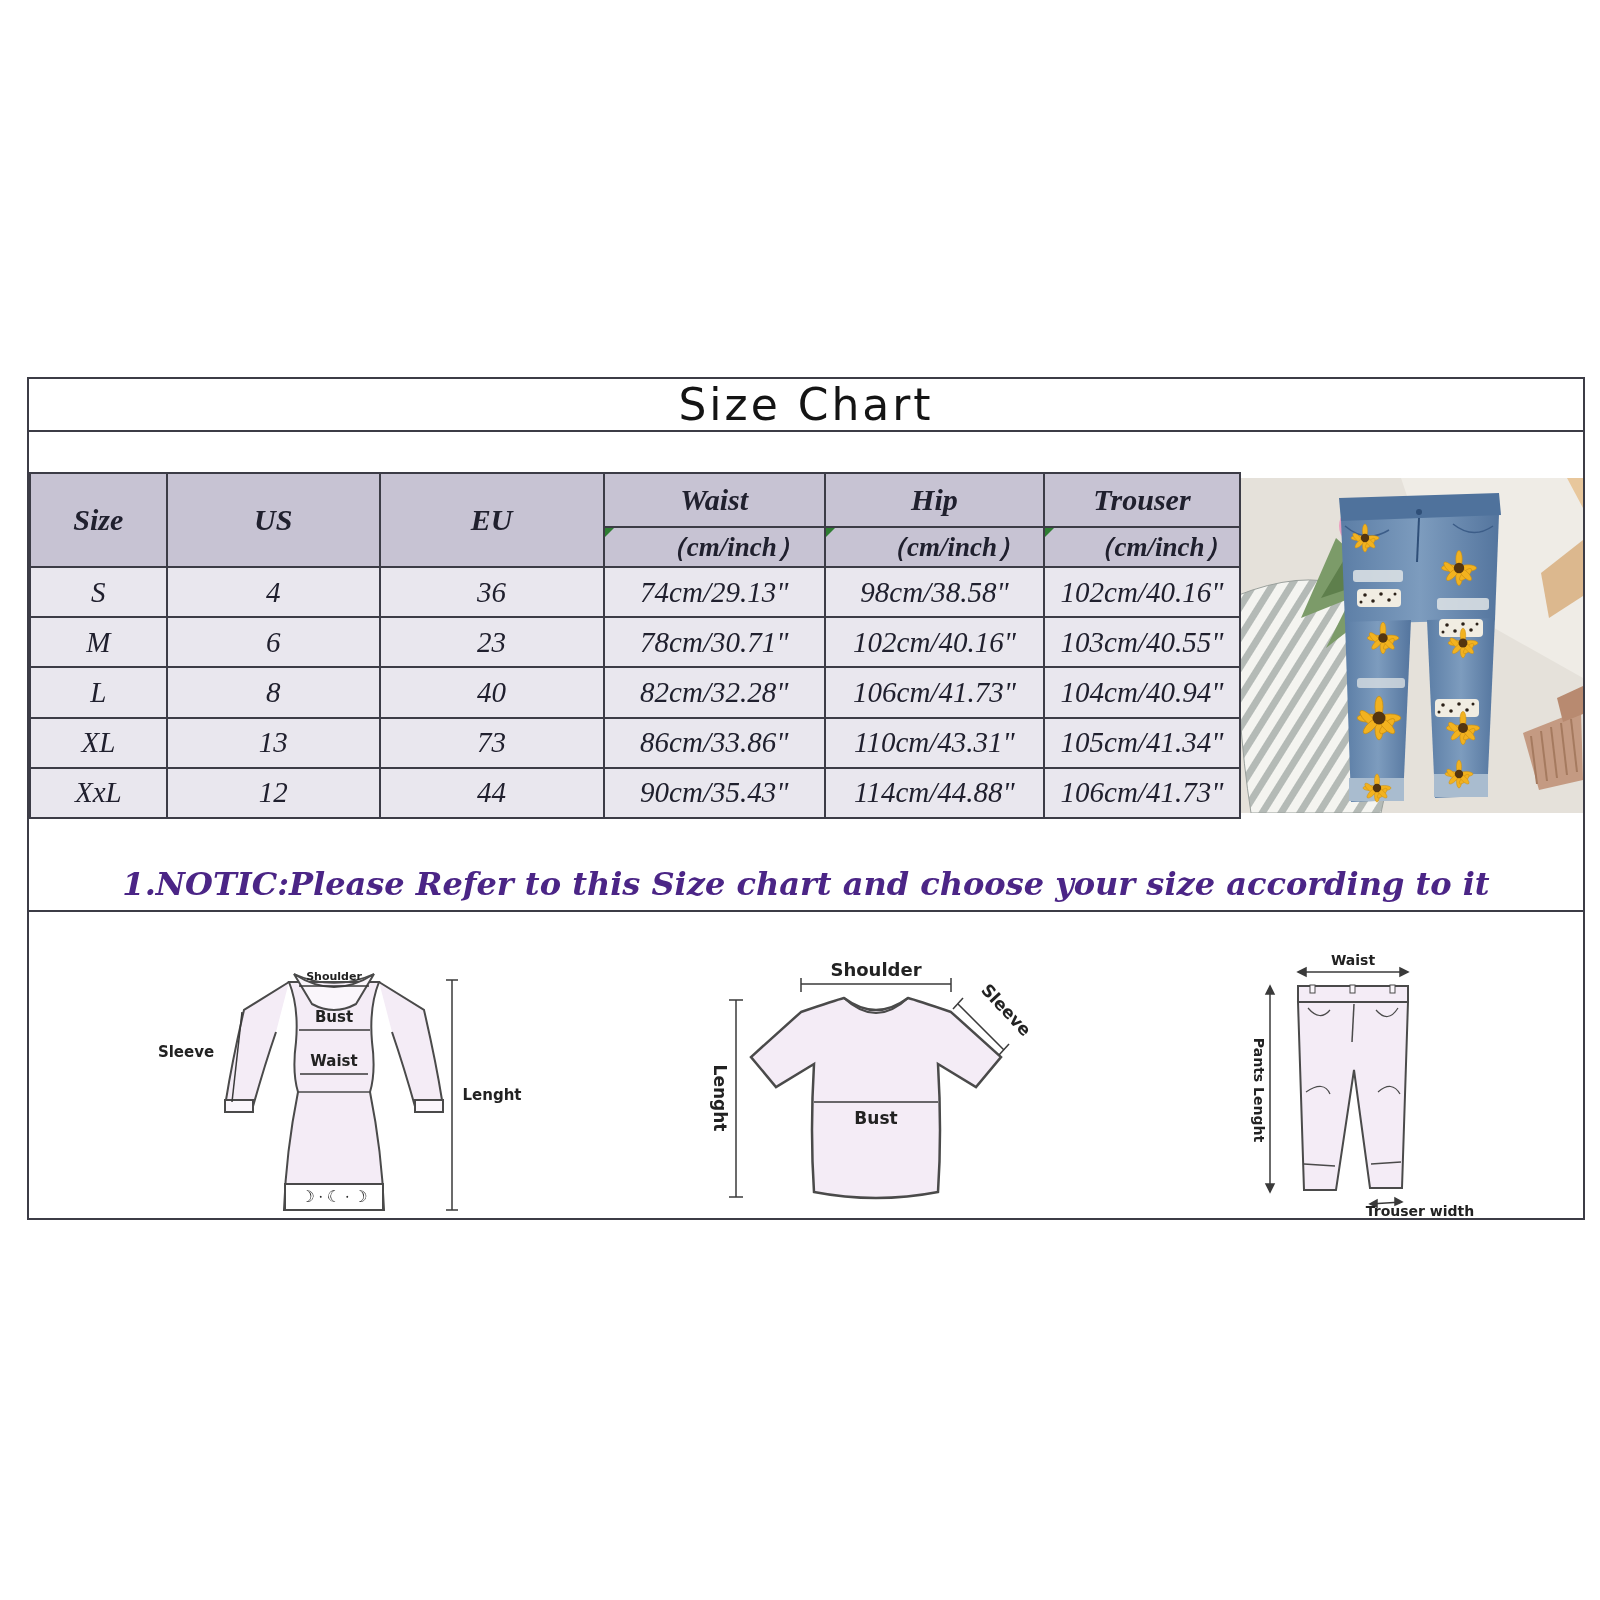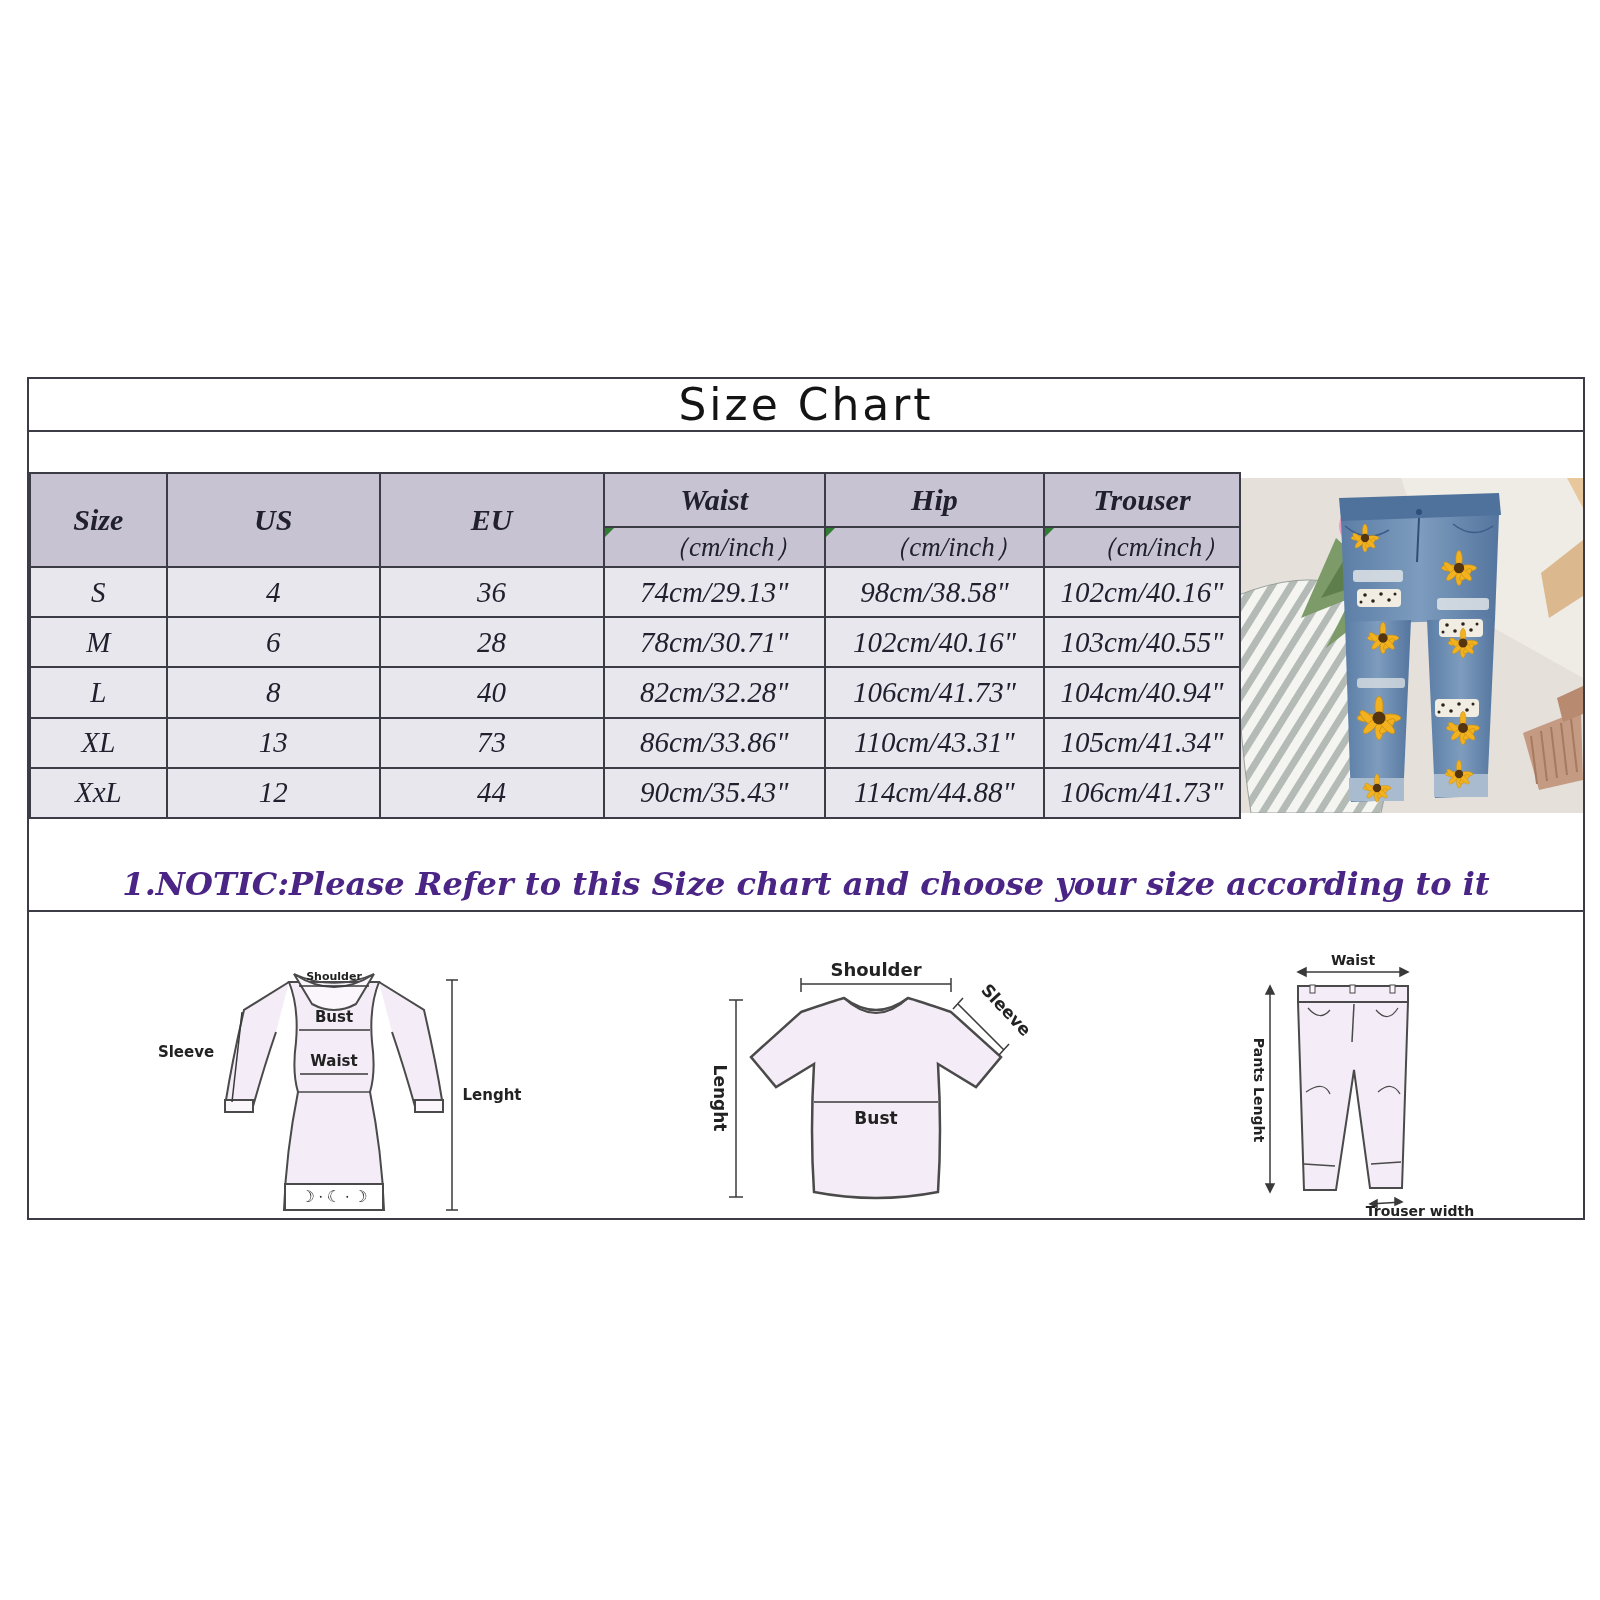--- a/index.html
+++ b/index.html
@@ -12,21 +12,21 @@
   .title-row{height:71px;border-bottom:2px solid #3c3c46;display:flex;align-items:center;justify-content:center;}
   .title-row .title{font-family:"DejaVu Sans","Liberation Sans",sans-serif;font-size:44px;color:#141414;
                     letter-spacing:3px;font-weight:500;}
   
   .content-row{display:flex;height:347px;align-items:center;}
   .size-table{width:1216px;border-collapse:collapse;table-layout:fixed;height:347px;}
   .size-table th,.size-table td{border:2px solid #3c3c46;text-align:center;vertical-align:middle;
       font-style:italic;color:#20202e;overflow:hidden;white-space:nowrap;position:relative;}
   .size-table th{background:#c7c3d3;font-size:30px;font-weight:600;}
   .size-table td{background:#e9e7ee;font-size:29px;}
-  .size-table tr.subhead th{font-size:27px;height:35px;font-weight:400;padding-left:36px;}
+  .size-table tr.subhead th{font-size:27px;height:35px;font-weight:700;padding-left:36px;}
   .size-table tr.mainhead th{height:50px;}
   .size-table col.c-size{width:11.3%;} .size-table col.c-us{width:17.6%;}
   .size-table col.c-eu{width:18.5%;} .size-table col.c-waist{width:18.3%;}
   .size-table col.c-hip{width:18.1%;} .size-table col.c-len{width:16.2%;}
   .green-tri::before{content:"";position:absolute;left:0;top:0;border-style:solid;
       border-width:9px 9px 0 0;border-color:#2e7d32 transparent transparent transparent;}
   .photo-wrap{flex:1;position:relative;}
   .photo-wrap svg{display:block;}
   
   .notes-row{height:152px;border-bottom:2px solid #3c3c46;box-sizing:border-box;
@@ -79,21 +79,21 @@
               <td>S</td>
               <td>4</td>
               <td>36</td>
               <td>74cm/29.13"</td>
               <td>98cm/38.58"</td>
               <td>102cm/40.16"</td>
             </tr>
             <tr>
               <td>M</td>
               <td>6</td>
-              <td>28</td>
+              <td>23</td>
               <td>78cm/30.71"</td>
               <td>102cm/40.16"</td>
               <td>103cm/40.55"</td>
             </tr>
             <tr>
               <td>L</td>
               <td>8</td>
               <td>40</td>
               <td>82cm/32.28"</td>
               <td>106cm/41.73"</td>

